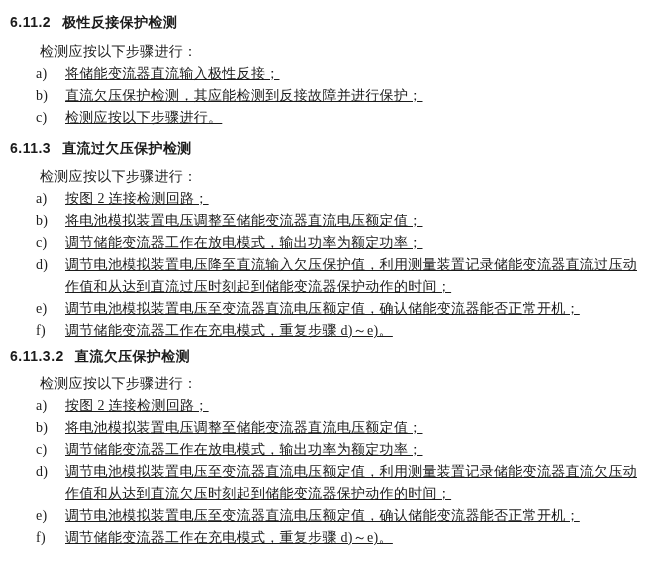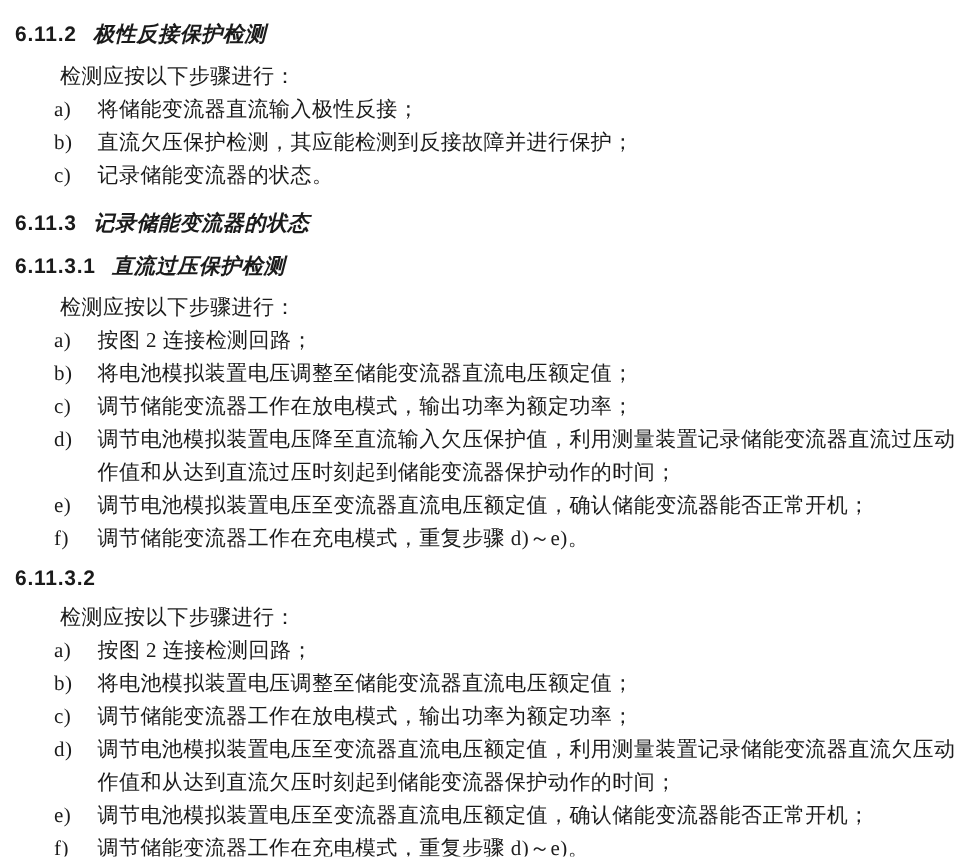--- a/index.html
+++ b/index.html
@@ -34,21 +34,20 @@
     align-items: baseline;
   }
   .sec-num {
     margin-right: 11px;
     font-weight: 600;
     letter-spacing: 0.5px;
     white-space: nowrap;
   }
   .sec-title {
     letter-spacing: 0.4px;
-    font-style: italic;
   }
   .intro {
     margin: 8px 0 0 30px;
     line-height: 22px;
   }
   .mt-h2 { margin-top: 8px; }
   .mt-h3 { margin-top: 7px; }
   .mt-h4 { margin-top: 3px; }
   .intro.tight { margin-top: 7px; }
   .intro.tighter { margin-top: 6px; }
@@ -57,20 +56,21 @@
   }
   .step {
     display: flex;
     line-height: 22px;
   }
   .s-label {
     flex: 0 0 29px;
   }
   .s-text {
     flex: 1;
+    text-decoration: underline;
   }
 </style>
 </head>
 <body>
 
 <div class="page">
 
   <section>
     <h3 class="sec-h">
       <span class="sec-num">6.11.2</span>
@@ -81,37 +81,33 @@
       <div class="step">
         <span class="s-label">a)</span>
         <span class="s-text">将储能变流器直流输入极性反接；</span>
       </div>
       <div class="step">
         <span class="s-label">b)</span>
         <span class="s-text">直流欠压保护检测，其应能检测到反接故障并进行保护；</span>
       </div>
       <div class="step">
         <span class="s-label">c)</span>
-        <span class="s-text">记录储能变流器的状态。</span>
+        <span class="s-text">检测应按以下步骤进行。</span>
       </div>
     </div>
   </section>
 
   <section>
     <h3 class="sec-h mt-h2">
       <span class="sec-num">6.11.3</span>
-      <span class="sec-title">记录储能变流器的状态</span>
+      <span class="sec-title">直流过欠压保护检测</span>
     </h3>
   </section>
 
   <section>
-    <h3 class="sec-h mt-h3">
-      <span class="sec-num">6.11.3.1</span>
-      <span class="sec-title">直流过压保护检测</span>
-    </h3>
     <p class="intro tight">检测应按以下步骤进行：</p>
     <div class="steps">
       <div class="step">
         <span class="s-label">a)</span>
         <span class="s-text">按图 2 连接检测回路；</span>
       </div>
       <div class="step">
         <span class="s-label">b)</span>
         <span class="s-text">将电池模拟装置电压调整至储能变流器直流电压额定值；</span>
       </div>
@@ -130,20 +126,21 @@
       <div class="step">
         <span class="s-label">f)</span>
         <span class="s-text">调节储能变流器工作在充电模式，重复步骤 d)～e)。</span>
       </div>
     </div>
   </section>
 
   <section>
     <h3 class="sec-h mt-h4">
       <span class="sec-num">6.11.3.2</span>
+      <span class="sec-title">直流欠压保护检测</span>
     </h3>
     <p class="intro tighter">检测应按以下步骤进行：</p>
     <div class="steps">
       <div class="step">
         <span class="s-label">a)</span>
         <span class="s-text">按图 2 连接检测回路；</span>
       </div>
       <div class="step">
         <span class="s-label">b)</span>
         <span class="s-text">将电池模拟装置电压调整至储能变流器直流电压额定值；</span>

